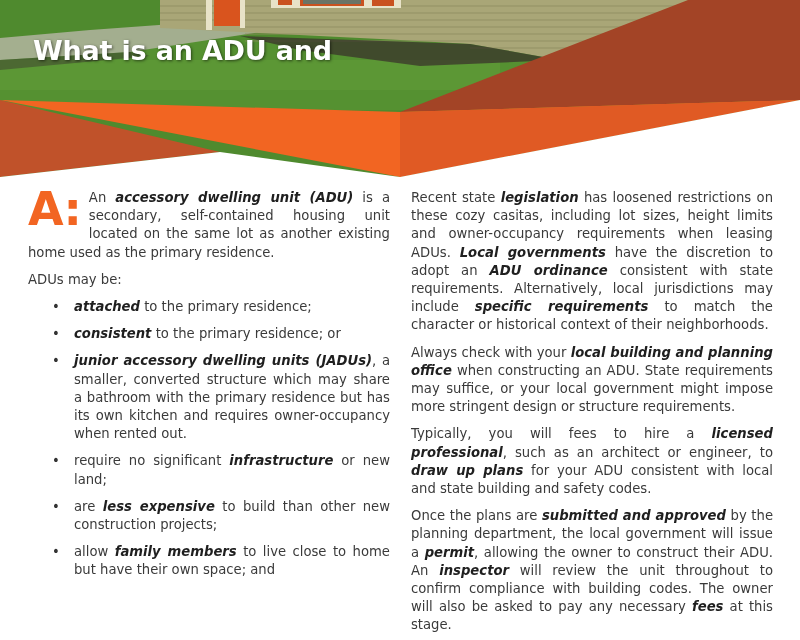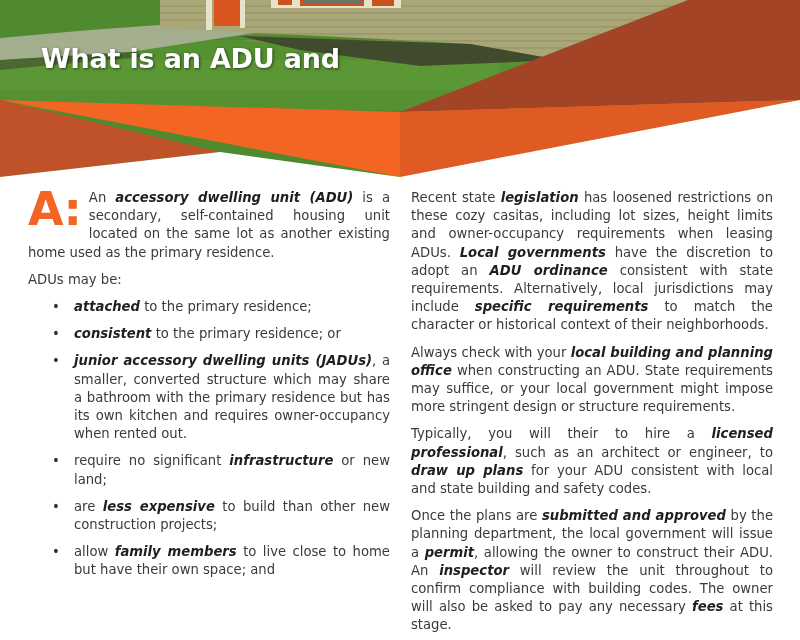--- a/index.html
+++ b/index.html
@@ -7,21 +7,21 @@
     width: 800px; height: 640px; overflow: hidden; position: relative;
     background: #ffffff;
     font-family: "DejaVu Sans", sans-serif;
     color: #333333;
   }
   .hero {
     position: absolute; left: 0; top: 0; width: 800px; height: 180px; overflow: hidden;
   }
   .hero svg { position: absolute; left: 0; top: 0; }
   .title {
-    position: absolute; left: 29px; top: 30px; margin: 12px;
+    position: absolute; left: 29px; top: 30px; margin: 4px;
     font-family: "DejaVu Sans", sans-serif; font-weight: bold;
     font-size: 27px; line-height: 34px; color: #ffffff;
     text-shadow: 1px 1px 3px rgba(0,0,0,0.55);
     letter-spacing: -0.2px;
   }
   .title span { display: block; }
   .col {
     position: absolute; top: 189px; width: 362px;
     font-size: 13.2px; line-height: 18.2px; color: #3a3a3a;
     text-align: justify;
@@ -107,16 +107,16 @@
     <li><span>require no significant </span><b>infrastructure</b><span> or new land;</span></li>
     <li><span>are </span><b>less expensive</b><span> to build than other new construction projects;</span></li>
     <li><span>allow </span><b>family members</b><span> to live close to home but have their own space; and</span></li>
 
   </ul>
 </div>
 
 <div class="col right">
   <p><span>Recent state </span><b>legislation</b><span> has loosened restrictions on these cozy casitas, including lot sizes, height limits and owner-occupancy requirements when leasing ADUs. </span><b>Local governments</b><span> have the discretion to adopt an </span><b>ADU ordinance</b><span> consistent with state requirements. Alternatively, local jurisdictions may include </span><b>specific requirements</b><span> to match the character or historical context of their neighborhoods.</span></p>
   <p><span>Always check with your </span><b>local building and planning office</b><span> when constructing an ADU. State requirements may suffice, or your local government might impose more stringent design or structure requirements.</span></p>
-  <p><span>Typically, you will their to hire a </span><b>licensed professional</b><span>, such as an architect or engineer, to </span><b>draw up plans</b><span> for your ADU consistent with local and state building and safety codes.</span></p>
+  <p><span>Typically, you will fees to hire a </span><b>licensed professional</b><span>, such as an architect or engineer, to </span><b>draw up plans</b><span> for your ADU consistent with local and state building and safety codes.</span></p>
   <p><span>Once the plans are </span><b>submitted and approved</b><span> by the planning department, the local government will issue a </span><b>permit</b><span>, allowing the owner to construct their ADU. An </span><b>inspector</b><span> will review the unit throughout to confirm compliance with building codes. The owner will also be asked to pay any necessary </span><b>fees</b><span> at this stage.</span></p>
 
 </div>
 
 </body></html>

